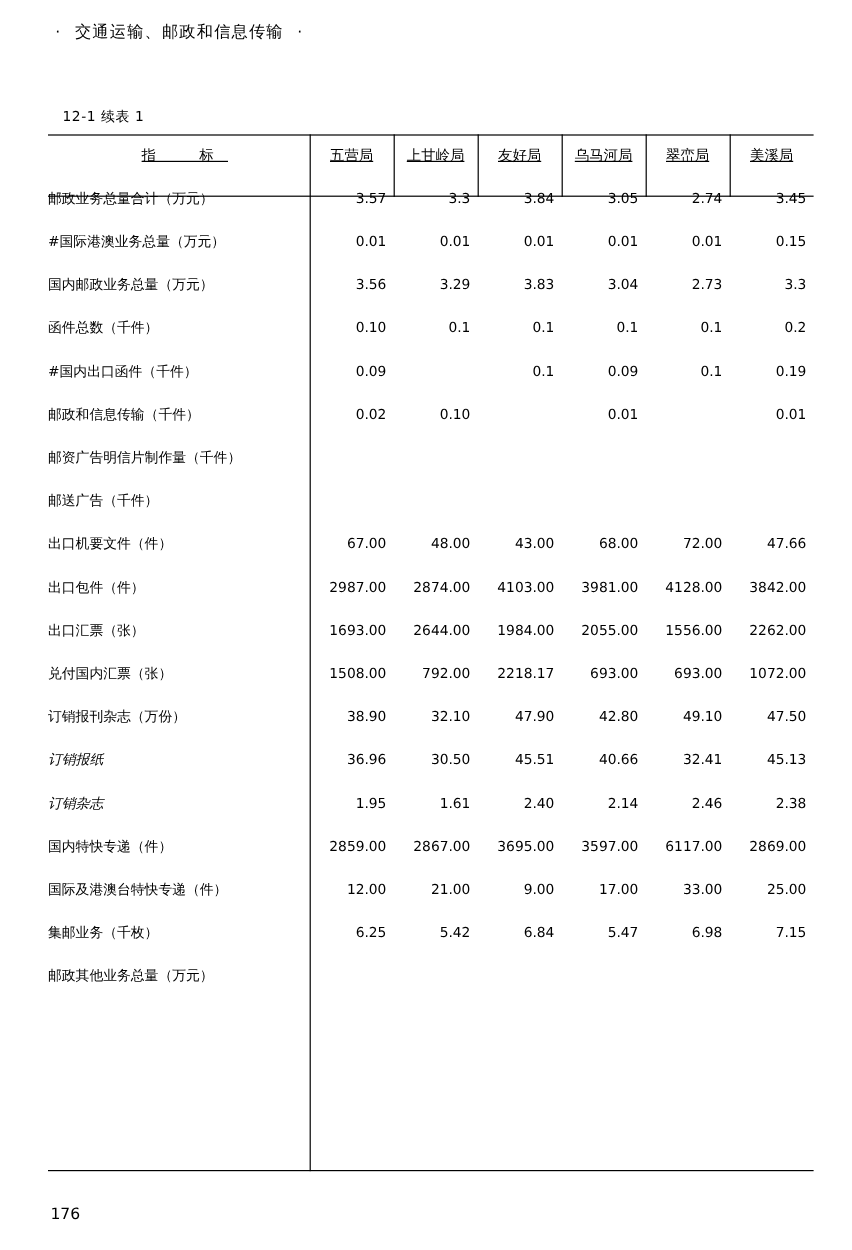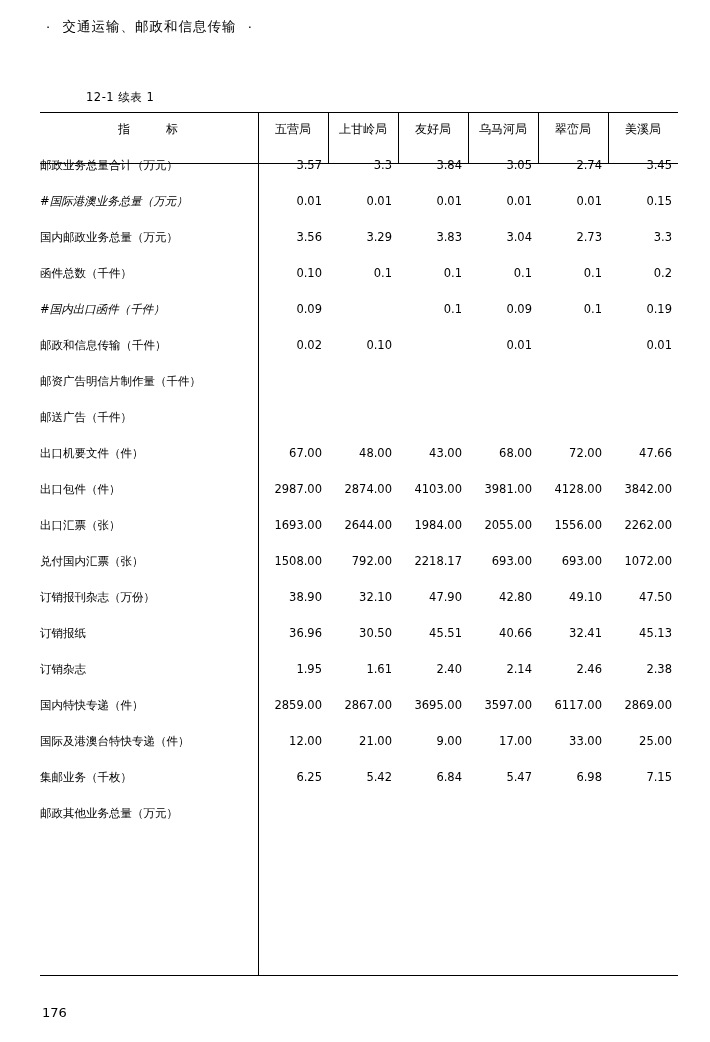--- a/index.html
+++ b/index.html
@@ -33,21 +33,20 @@
     font-size: 13px;
     padding: 0 6px;
     vertical-align: middle;
   }
   .table-caption {
     position: absolute;
     top: 90px;
     left: 52px;
     font-size: 11.5px;
     letter-spacing: 0.5px;
-    margin-left: 34px;
   }
   .table-wrap {
     position: absolute;
     top: 112px;
     left: 40px;
     width: 638px;
   }
   table.stat {
     border-collapse: collapse;
     width: 638px;
@@ -56,20 +55,21 @@
   }
   table.stat col.c-ind { width: 218px; }
   table.stat col.c-val { width: 70px; }
 
   table.stat thead th {
     font-weight: normal;
     font-size: 12px;
     padding: 9px 4px 9px 4px;
     text-align: center;
     vertical-align: middle;
+    text-decoration: underline;
   }
   
   .rule-top {
     position: absolute;
     top: 112px;
     left: 40px;
     width: 638px;
     height: 1px;
     background: #000;
   }
@@ -118,23 +118,23 @@
     padding-left: 0;
     white-space: nowrap;
   }
   td.val {
     text-align: right;
     padding-right: 14px;
     font-family: "DejaVu Sans", "Liberation Sans", sans-serif;
     font-size: 11.5px;
   }
   .lvl0 { padding-left: 0px; }
-  .lvl1 { padding-left: 22px; font-style: italic; }
+  .lvl1 { padding-left: 22px; }
   .lvl2 { padding-left: 38px; }
-  .lvl3 { padding-left: 56px; }
+  .lvl3 { padding-left: 56px; font-style: italic; }
 
   .page-number {
     position: absolute;
     left: 42px;
     top: 1005px;
     font-size: 13px;
   }
   .ind-head { letter-spacing: 12px; padding-left: 10px; }
 </style>
 </head>

